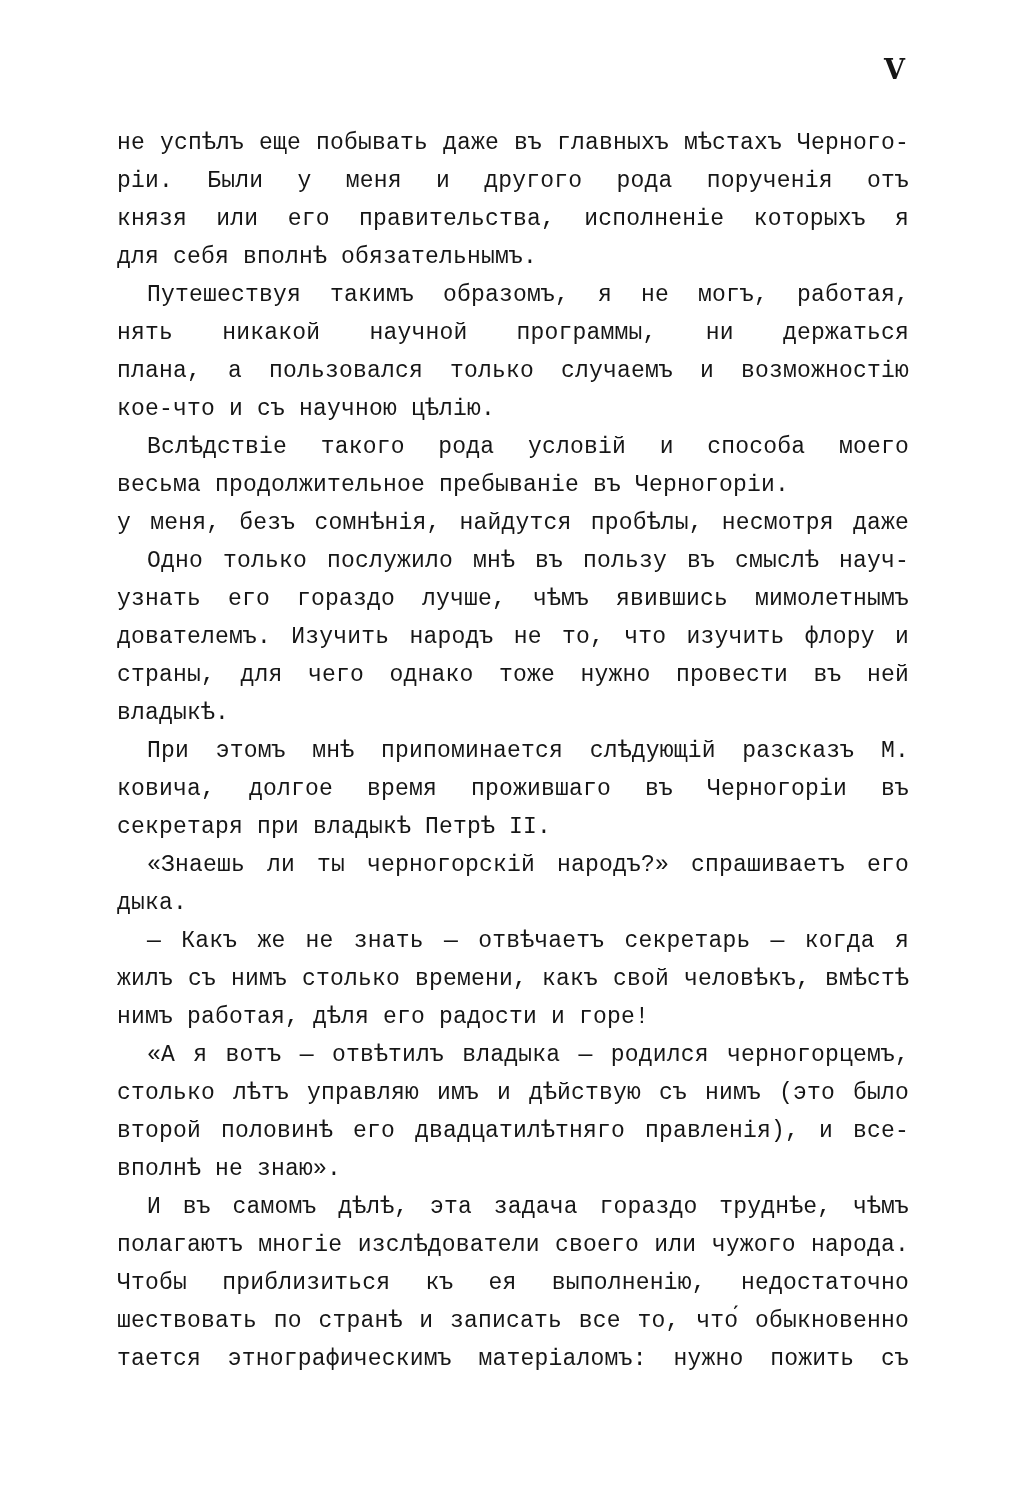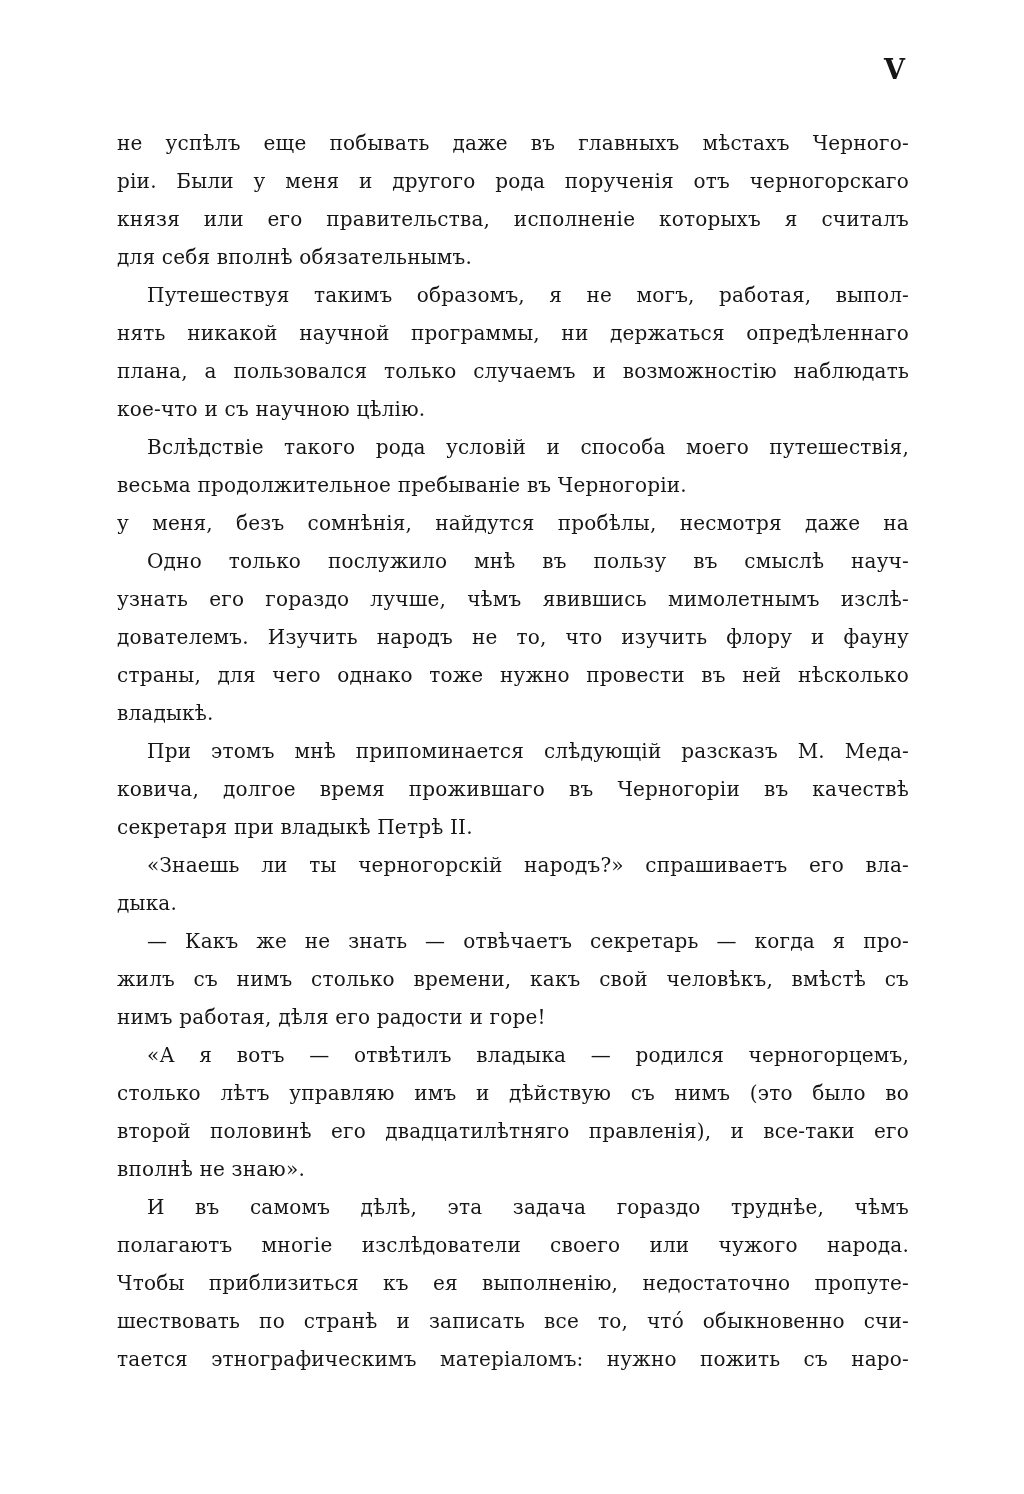--- a/index.html
+++ b/index.html
@@ -29,27 +29,28 @@
     position: absolute;
     top: 124px;
     left: 117px;
     width: 792px;
   }
   .paragraph {
     margin: 0;
     padding: 0;
   }
   .line {
-    font-size: 20px;
+    font-size: 23px;
     line-height: 38px;
     height: 38px;
     letter-spacing: 0.2px;
     text-align: justify;
     white-space: normal;
     overflow: hidden;
+    font-family: Liberation Mono, monospace;
   }
   
   .line.fill {
     text-align-last: justify;
   }
   .line.indent {
     text-indent: 30px;
   }
 </style>
 </head>

